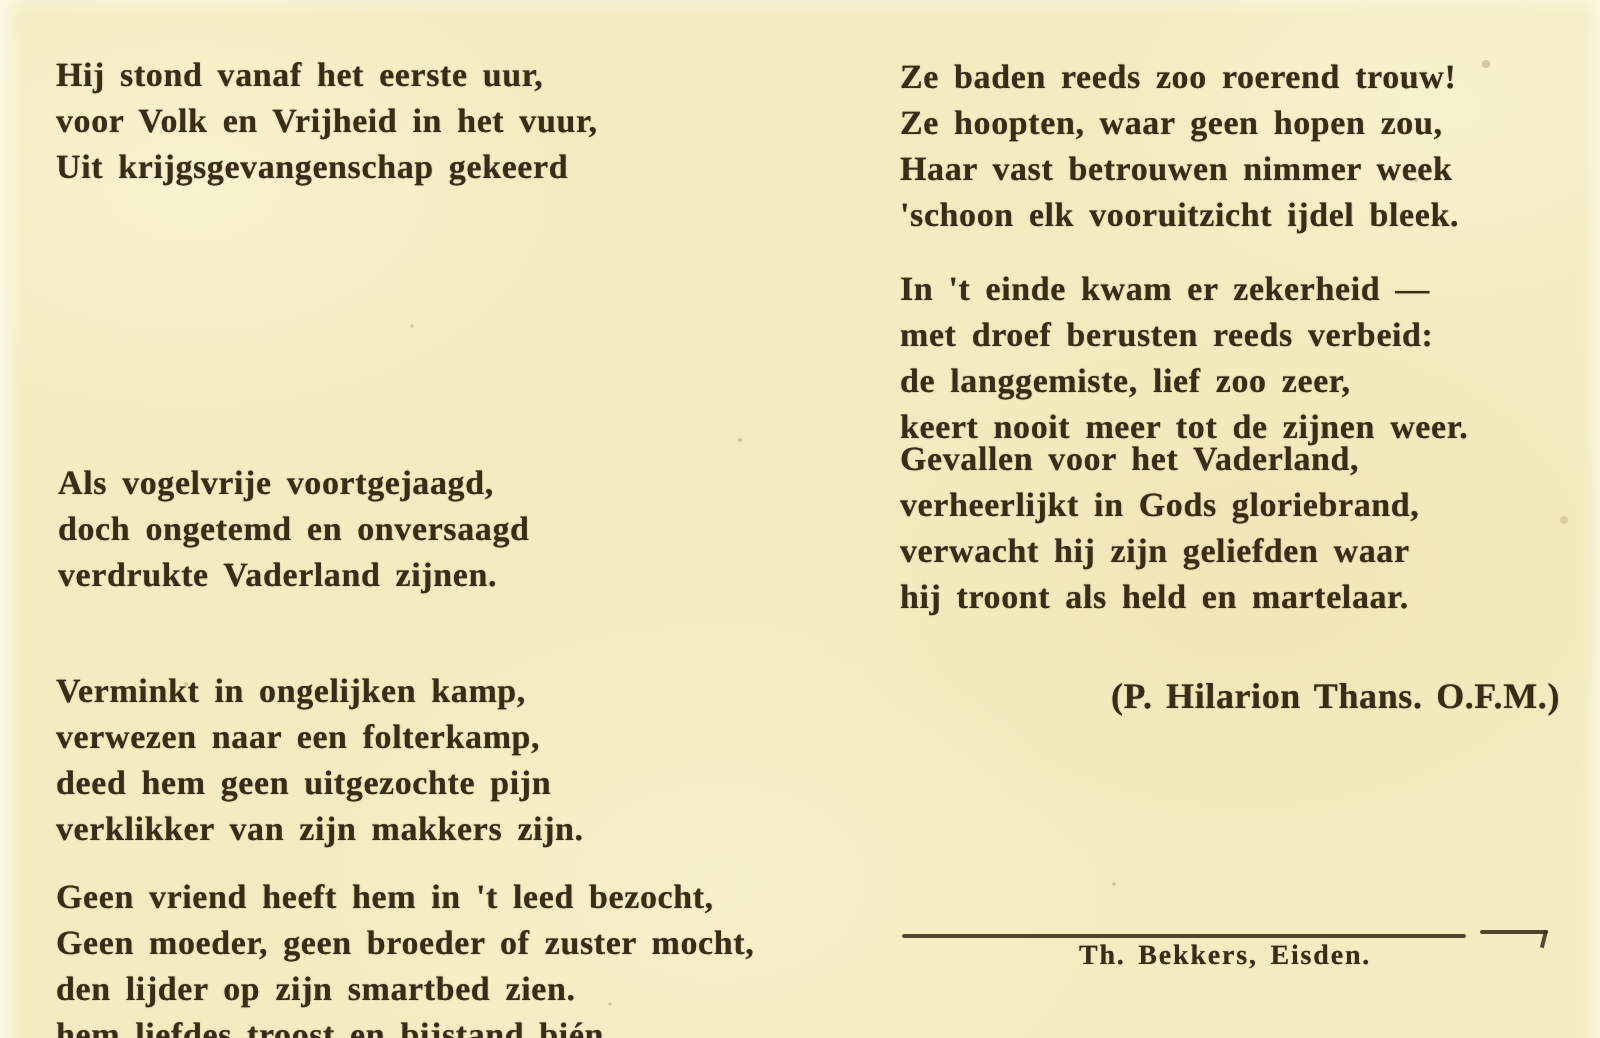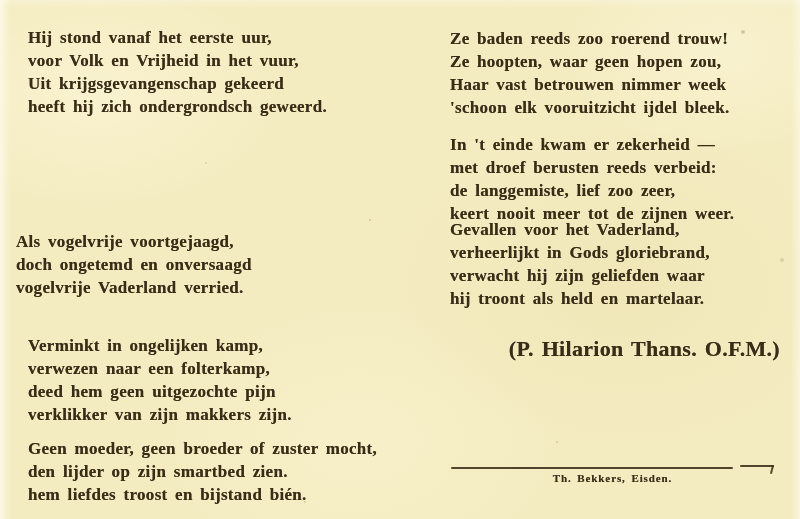--- a/index.html
+++ b/index.html
@@ -25,40 +25,40 @@
     line-height:23px;
     font-weight:700;
     letter-spacing:.3px;
     word-spacing:3px;
     white-space:nowrap;
     text-shadow:0 0 .6px rgba(58,45,24,.65);
     margin-top:16px;
   }
   .s-l1{top:10px;left:28px}
   .s-l2{top:117px;left:28px}
-  .s-l3{top:214px;left:16px}
+  .s-l3{top:214px;left:29px}
   .s-l4{top:318px;left:28px}
   .s-l5{top:421px;left:28px}
   .s-r1{top:11px;left:450px}
   .s-r2{top:117px;left:450px}
   .s-r3{top:202px;left:450px}
   .attribution{
     position:absolute;top:337px;left:450px;width:330px;
     text-align:right;
-    font-size:22px;line-height:23px;font-weight:700;
+    font-size:18px;line-height:23px;font-weight:700;
     letter-spacing:.3px;word-spacing:2px;
     text-shadow:0 0 .6px rgba(58,45,24,.65);
   }
   .rule-main{position:absolute;top:467px;left:451px;width:282px;height:2px;background:#3a2d18;opacity:.88;border-radius:1px}
   .rule-short{position:absolute;top:465px;left:740px;width:34px;height:2px;background:#3a2d18;opacity:.88;border-radius:1px}
   .rule-tick{position:absolute;top:465px;left:771px;width:2px;height:9px;background:#3a2d18;opacity:.85;transform:rotate(14deg)}
   .printer-credit{
     position:absolute;top:470px;left:450px;width:325px;
     text-align:center;
-    font-size:11px;line-height:17px;font-weight:700;
+    font-size:14px;line-height:17px;font-weight:700;
     letter-spacing:.9px;word-spacing:2px;
     text-shadow:0 0 .5px rgba(58,45,24,.6);
   }
   .specks{position:absolute;top:0;left:0;width:2px;height:2px;border-radius:50%;background:transparent;
     box-shadow:
       742px 31px 0 1px rgba(130,108,62,.30),
       369px 219px 0 0 rgba(130,108,62,.35),
       92px 341px 0 0 rgba(130,108,62,.28),
       707px 89px 0 0 rgba(130,108,62,.30),
       304px 501px 0 0 rgba(130,108,62,.25),
@@ -69,38 +69,38 @@
 </style>
 </head>
 <body>
 
 <div class="card">
 
   <div class="stanza s-l1">
     <div>Hij stond vanaf het eerste uur,</div>
     <div>voor Volk en Vrijheid in het vuur,</div>
     <div>Uit krijgsgevangenschap gekeerd</div>
-    <div>heeft hij zich ondergrondsch geweerd.</div>
   </div>
 
 
   <div class="stanza s-l3">
     <div>Als vogelvrije voortgejaagd,</div>
     <div>doch ongetemd en onversaagd</div>
-    <div>vogelvrije Vaderland verried.</div>
+    <div>verdrukte Vaderland zijnen.</div>
   </div>
 
   <div class="stanza s-l4">
     <div>Verminkt in ongelijken kamp,</div>
     <div>verwezen naar een folterkamp,</div>
     <div>deed hem geen uitgezochte pijn</div>
     <div>verklikker van zijn makkers zijn.</div>
   </div>
 
   <div class="stanza s-l5">
+    <div>Geen vriend heeft hem in 't leed bezocht,</div>
     <div>Geen moeder, geen broeder of zuster mocht,</div>
     <div>den lijder op zijn smartbed zien.</div>
     <div>hem liefdes troost en bijstand bién.</div>
   </div>
 
   <div class="stanza s-r1">
     <div>Ze baden reeds zoo roerend trouw!</div>
     <div>Ze hoopten, waar geen hopen zou,</div>
     <div>Haar vast betrouwen nimmer week</div>
     <div>'schoon elk vooruitzicht ijdel bleek.</div>

